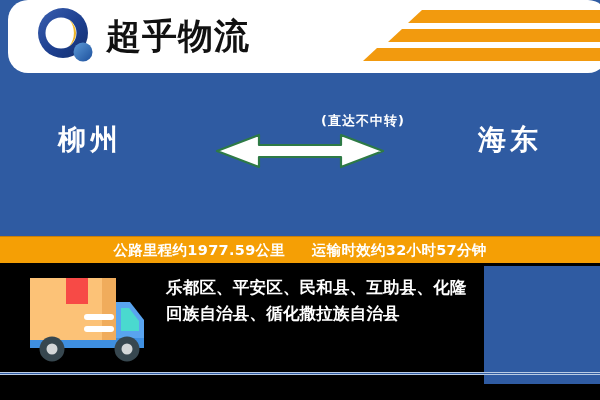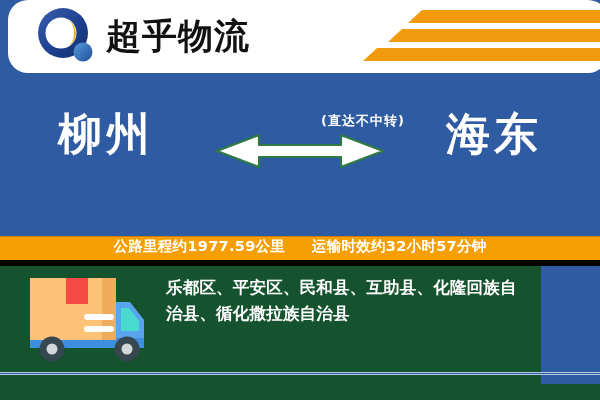--- a/index.html
+++ b/index.html
@@ -55,23 +55,23 @@
   .stripe.s2 { top:21px; width:220px; clip-path:polygon(14px 0,100% 0,100% 100%,0 100%); }
   .stripe.s3 { top:40px; width:245px; clip-path:polygon(14px 0,100% 0,100% 100%,0 100%); }
 
   
   .route {
     position:absolute; left:0; top:73px;
     width:600px; height:163px;
     background:#2f5ba2;
   }
   .city {
-    position:absolute; top:40px;
-    font-family:Liberation Serif, serif;
-    font-size:44px; font-weight:700; color:#ffffff;
+    position:absolute; top:55px;
+    font-family:Liberation Mono, monospace;
+    font-size:28px; font-weight:700; color:#ffffff;
     letter-spacing:4px; line-height:1;
     white-space:nowrap;
   }
   .city-from { left:58px; }
   .city-to   { right:58px;text-align:right; }
 
   .arrowbox {
     position:absolute; left:50%; top:40px;
     transform:translateX(-50%);
     width:210px; text-align:right;
@@ -82,36 +82,36 @@
     letter-spacing:1px; line-height:1.2; white-space:nowrap;
   }
   .arrow-note.bottom { margin-top:5px; }
   .arrow-svg { display:block; margin:3px auto 0; }
 
   
   .infobar {
     position:absolute; left:0; top:236px;
     width:600px; height:30px;
     background:#f59f05;
-    display:flex; align-items:flex-start; justify-content:center;
+    display:flex; align-items:center; justify-content:center;
     border-top:1px solid #c97f0a;
-    border-bottom:6px solid #000000;
+    border-bottom:3px solid #000000;
   }
   .infobar-text {
     font-family:"DejaVu Sans","Liberation Sans",sans-serif;
     font-size:14.5px; font-weight:700; color:#ffffff;
     letter-spacing:0.3px; white-space:nowrap;
   }
   .infobar-gap { display:inline-block; width:16px; }
 
   
   .bottom {
     position:absolute; left:0; top:266px;
-    width:541px; height:134px;
-    background:#14532d;
+    width:484px; height:134px;
+    background:#000000;
   }
   .truck { position:absolute; left:26px; top:8px; }
   .areas {
     position:absolute; left:166px; top:9px; right:10px;
     font-family:"DejaVu Sans","Liberation Sans",sans-serif;
     font-size:16.5px; font-weight:700; color:#ffffff;
     line-height:1.55; letter-spacing:0.2px;
   }
   .footline {
     position:absolute; left:0; top:106px;

